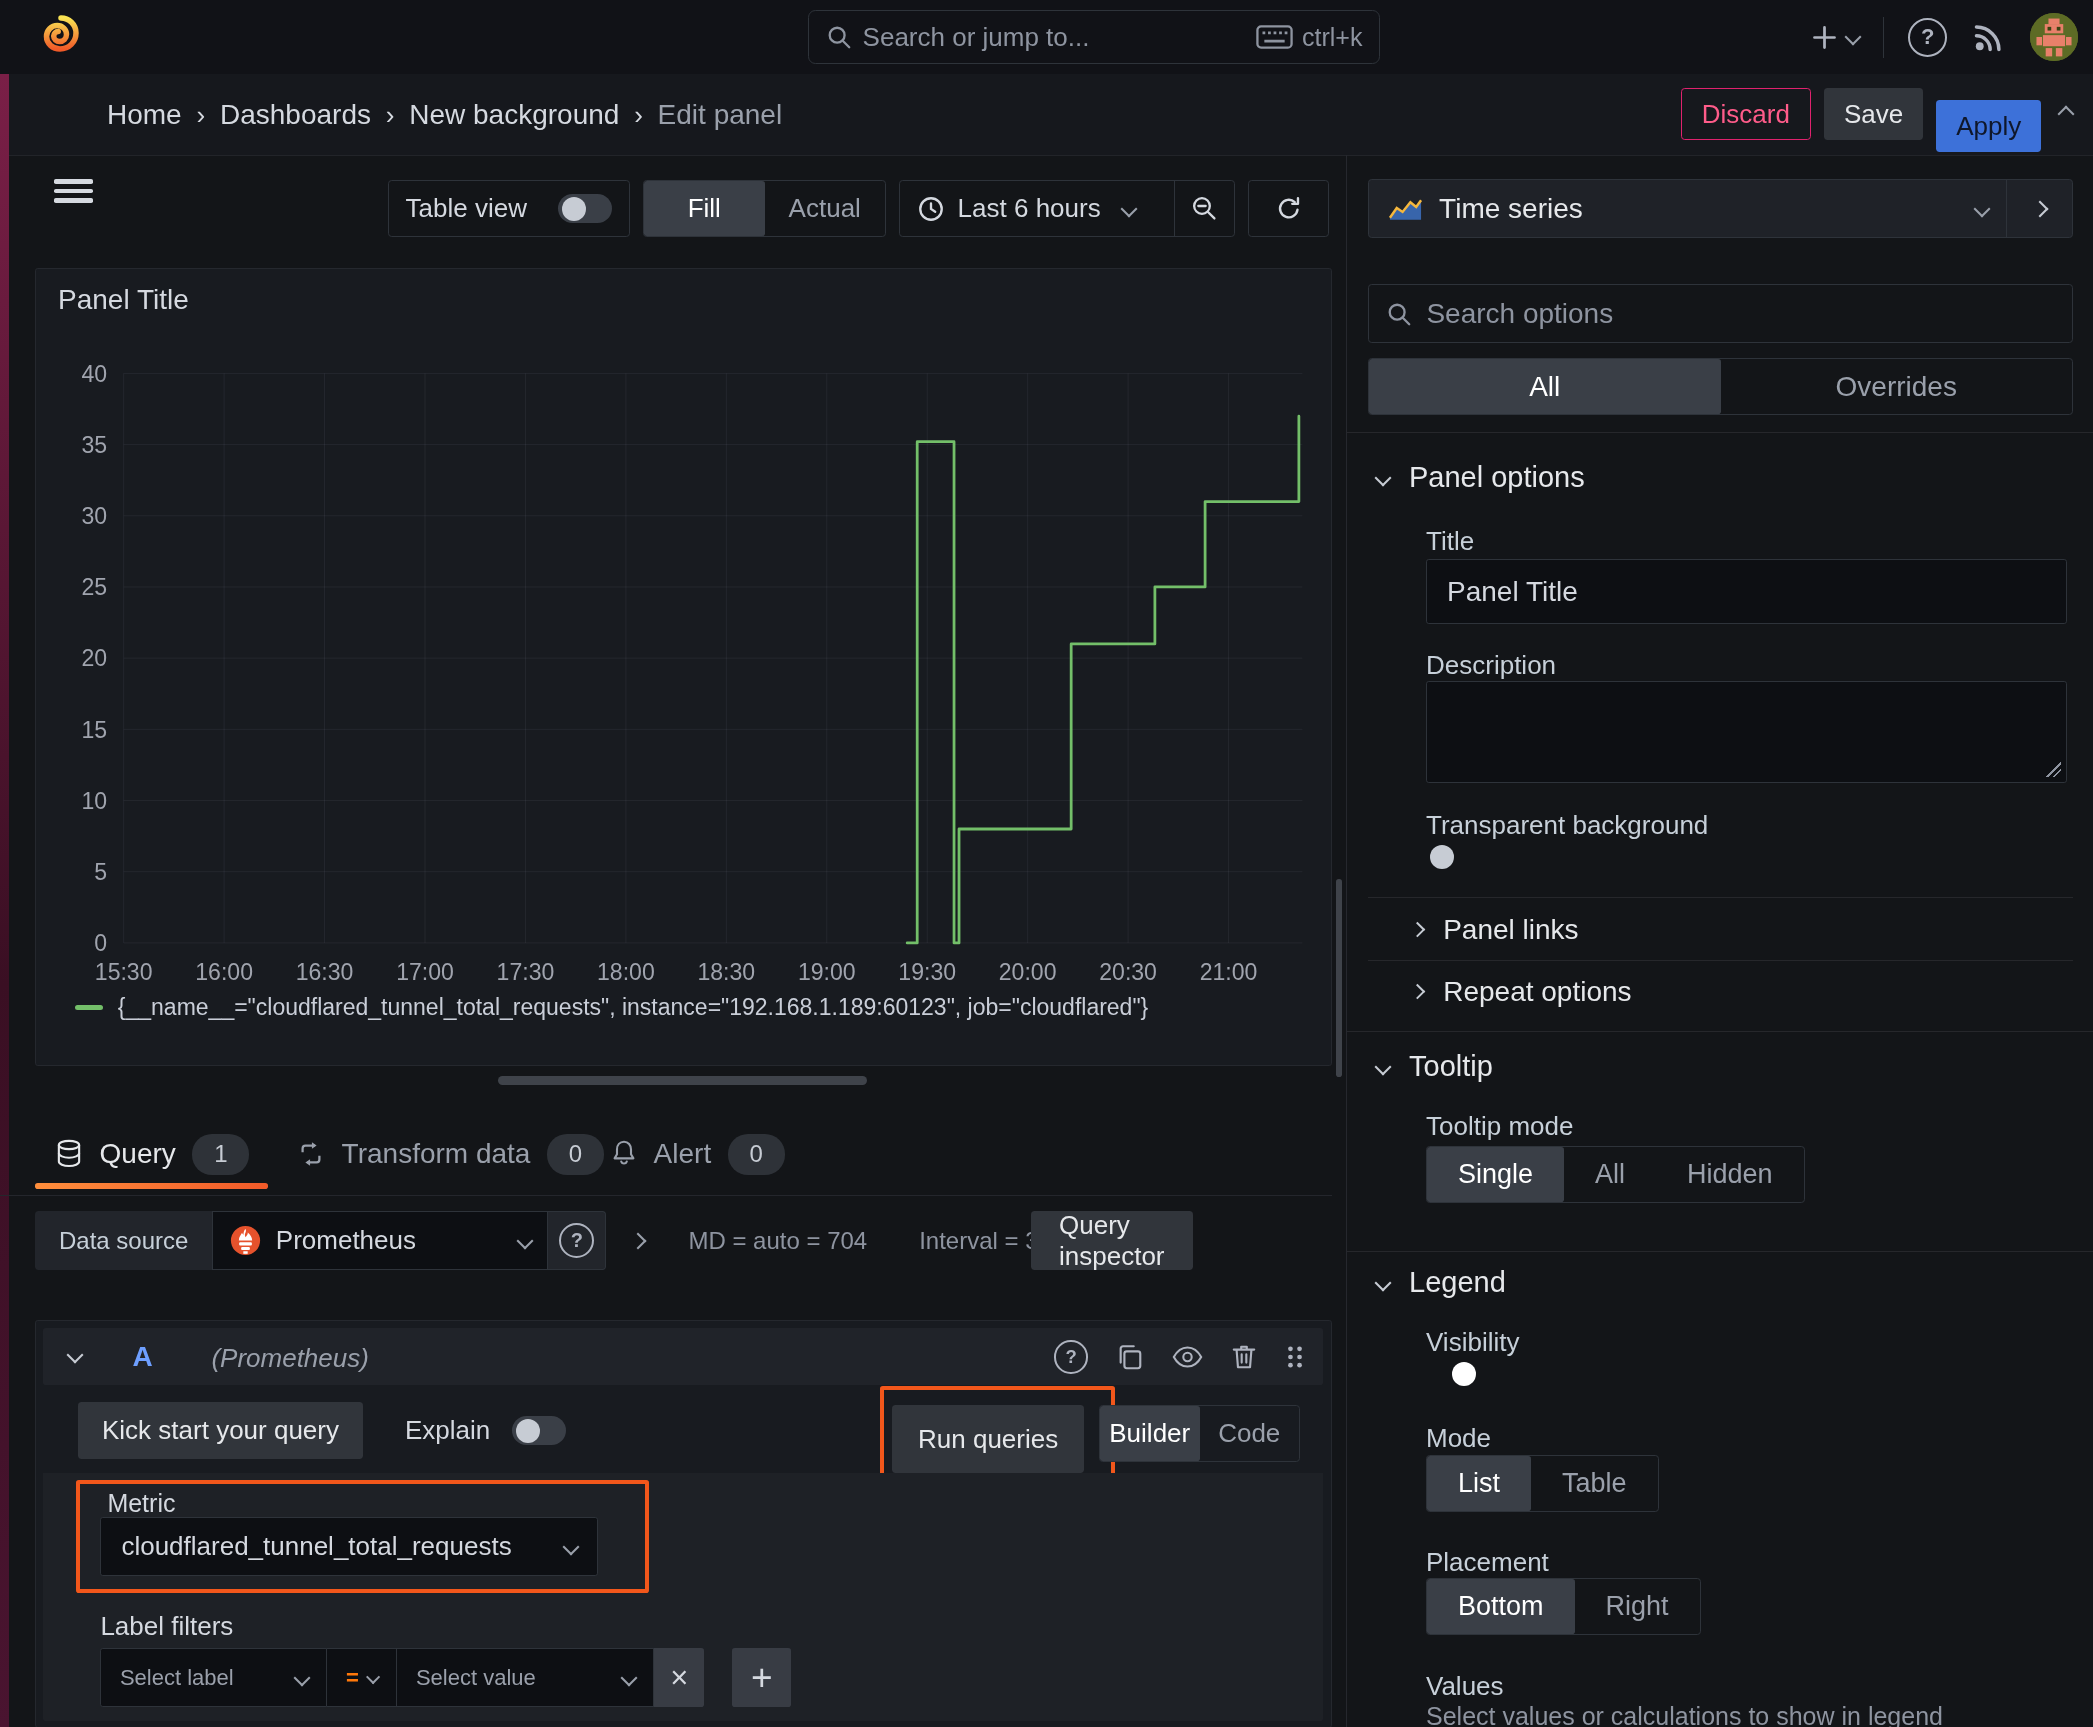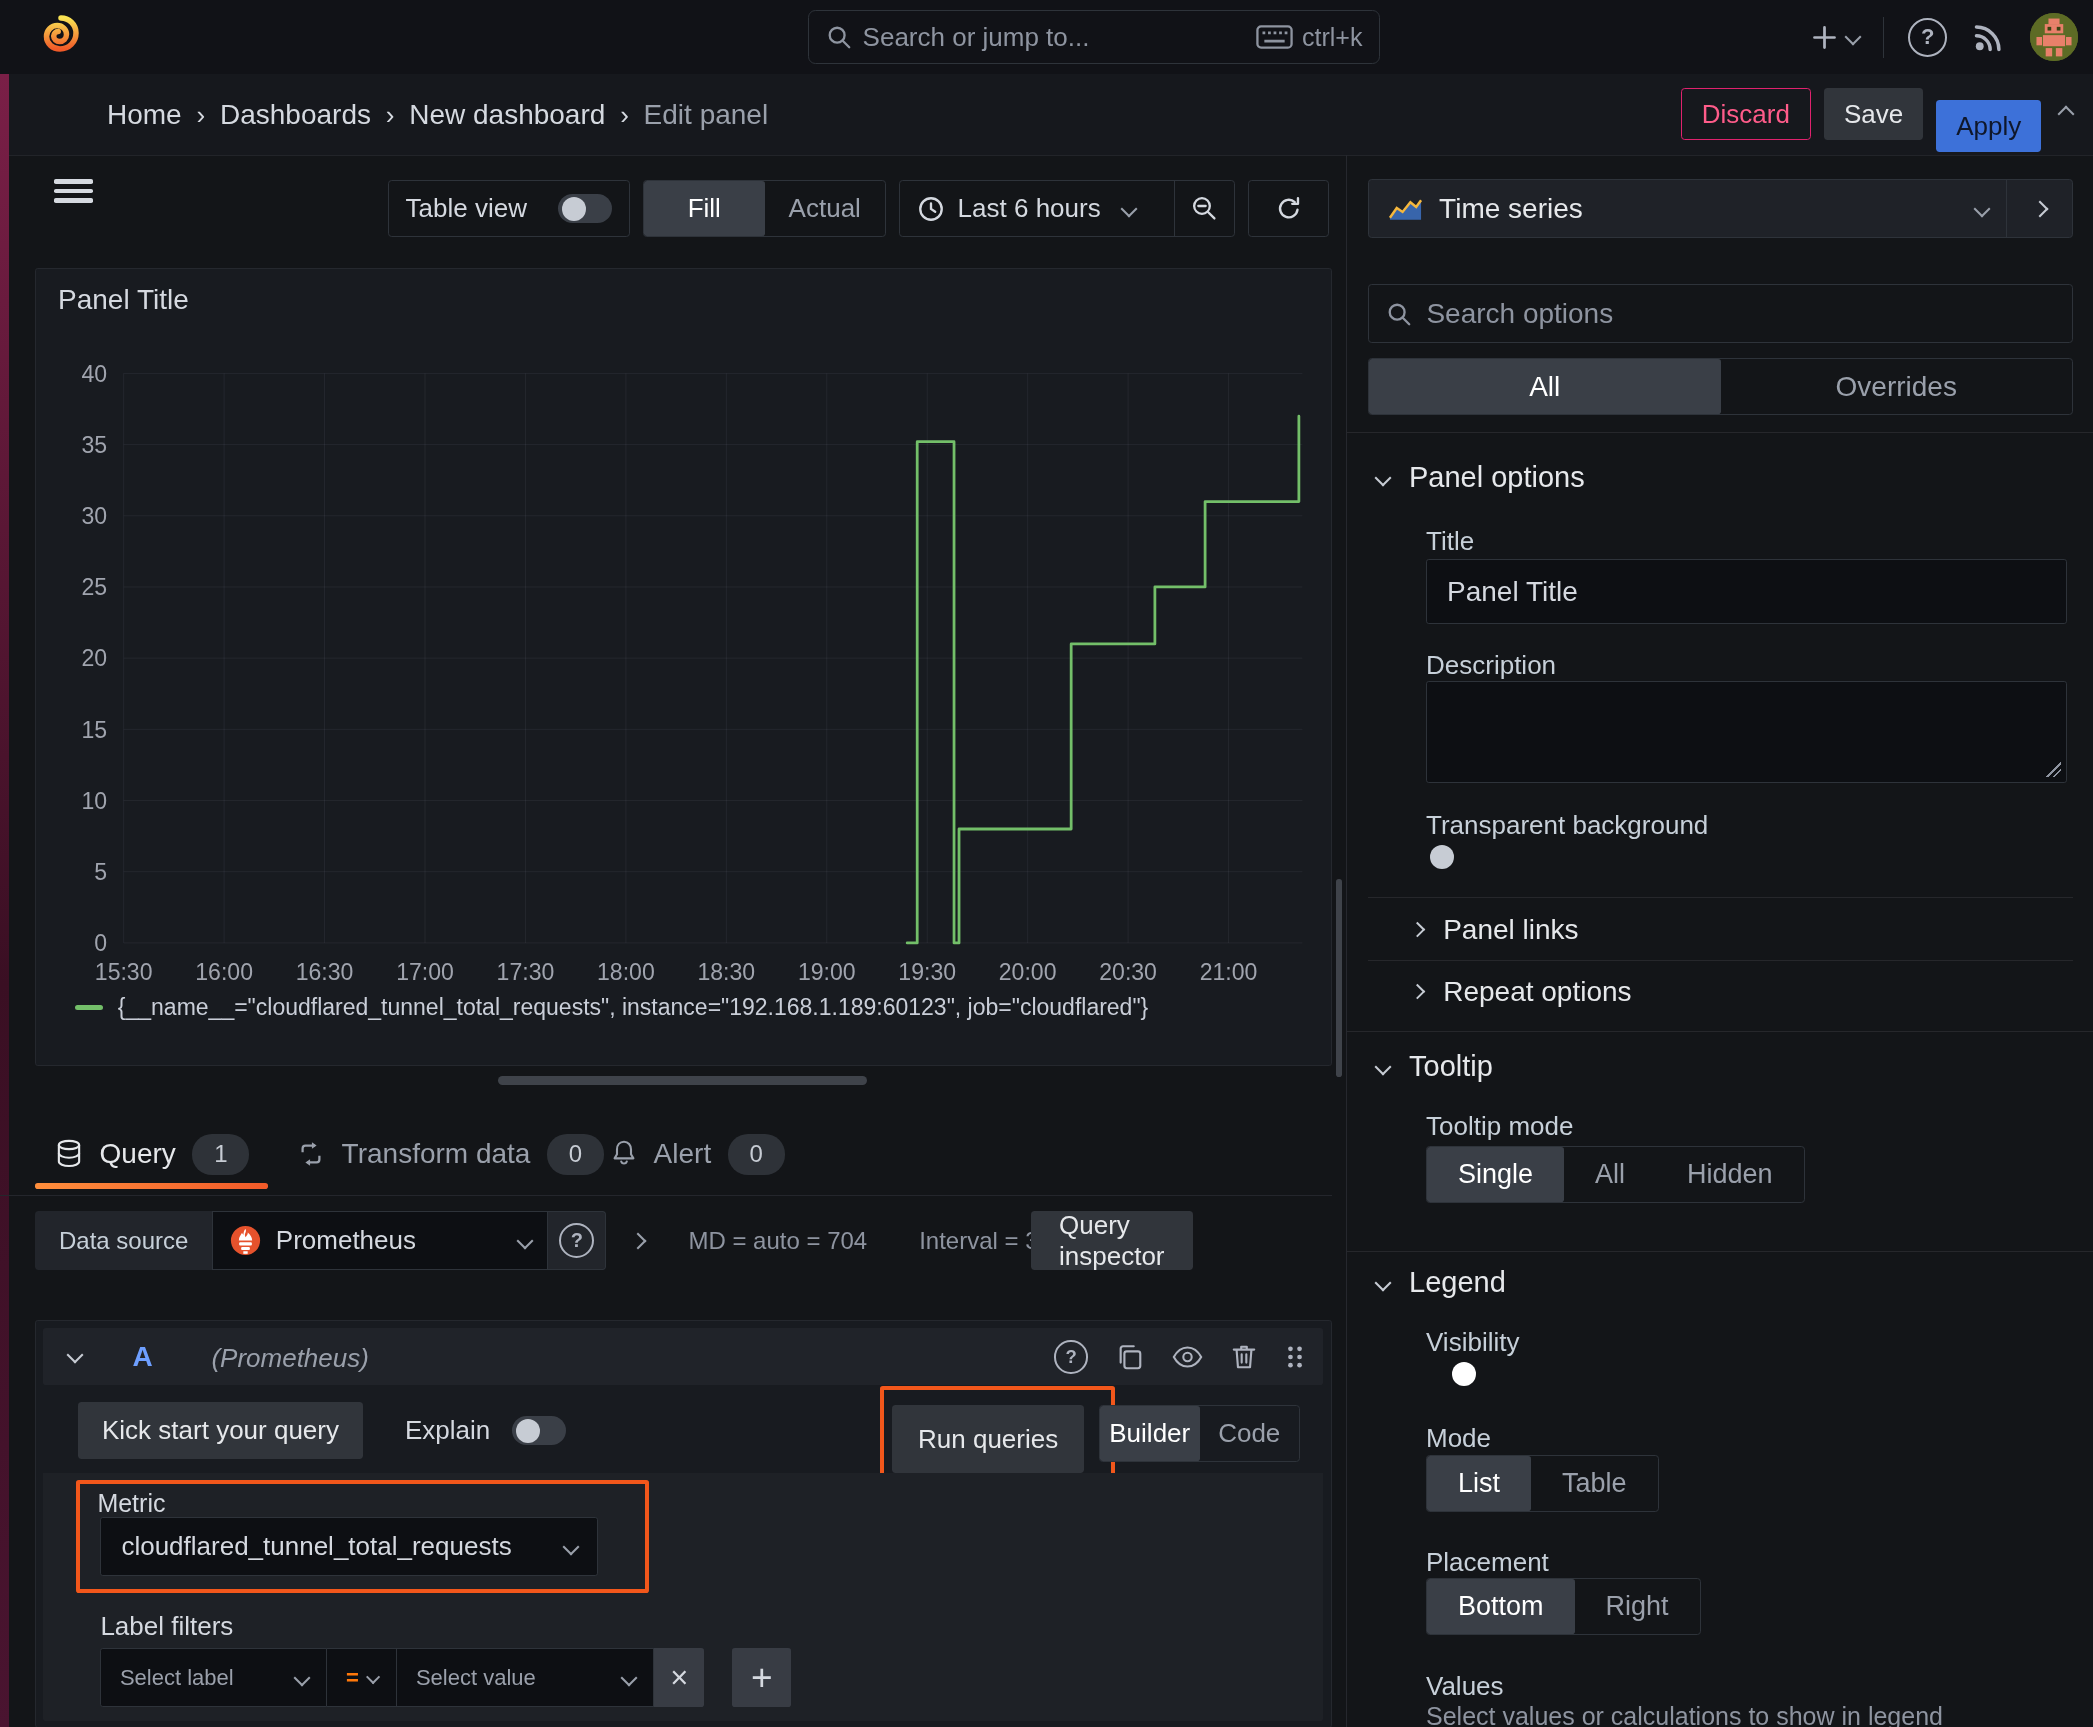--- a/index.html
+++ b/index.html
@@ -98,21 +98,21 @@
   #qrow-icons{right:18.5px;top:0;height:57px;display:flex;align-items:center;gap:28px;color:#aeb3bf;}
   #kickstart-btn{left:42px;top:81px;height:57px;background:#31353b;border-radius:3.7px;display:flex;align-items:center;
                  padding:0 24px;font-size:26px;color:#e6e8eb;}
   #explain-wrap{left:369px;top:81px;height:57px;display:flex;align-items:center;gap:22px;}
   #run-queries-btn{left:856px;top:84px;height:68px;background:#31353b;border-radius:3.7px;display:flex;align-items:center;
                    padding:0 26px;font-size:26px;color:#e6e8eb;}
   #run-highlight{left:844px;top:65px;width:227px;height:96px;border:4.6px solid #f2571b;border-radius:2.8px;}
   #bc-group{left:1063px;top:84px;width:201px;height:57px;border:0.9px solid #2e333a;border-radius:3.7px;box-sizing:border-box;display:flex;overflow:hidden;}
   #qbody{left:7.4px;top:152px;width:1280px;height:248px;background:#1e2126;border-radius:0 0 2.8px 2.8px;}
   #metric-highlight{left:33px;top:6.5px;width:565px;height:105px;border:4.6px solid #f2571b;border-radius:2.8px;}
-  #metric-label{left:54px;top:15.7px;font-size:25px;color:#d5d9e0;}
+  #metric-label{left:64px;top:15.7px;font-size:25px;color:#d5d9e0;}
   #metric-select{left:57px;top:44px;width:498px;height:59px;background:#0d0f13;border:0.9px solid #2e333a;border-radius:2.8px;
                  box-sizing:border-box;display:flex;align-items:center;padding:0 20px;font-size:26px;color:#d5d9e0;}
   #metric-select .chev{margin-left:auto;}
   #lf-label{left:57px;top:138px;font-size:26px;color:#d5d9e0;}
   #lf-row{left:57px;top:175px;height:59px;display:flex;}
   .lf-select{background:#0d0f13;border:0.9px solid #2e333a;display:flex;align-items:center;gap:13px;
              padding:0 18.5px;box-sizing:border-box;font-size:22px;color:#9aa0ab;}
   #lf-op{color:#ff780a;font-weight:bold;}
   #lf-remove{width:50px;background:#383c44;display:flex;align-items:center;justify-content:center;
              font-size:31px;color:#d5d9e0;border-radius:0 2.8px 2.8px 0;}
@@ -219,21 +219,21 @@
     <div id="hamburger" class="abs">
       <span></span>
         <span></span>
         <span></span>
     </div>
     <div id="breadcrumb" class="abs">
       <span class="bc-item">Home</span>
       <span class="bc-sep"></span>
       <span class="bc-item">Dashboards</span>
       <span class="bc-sep"></span>
-      <span class="bc-item">New dashboard</span>
+      <span class="bc-item">New background</span>
       <span class="bc-sep"></span>
       <span class="bc-item bc-last">Edit panel</span>
     </div>
     <div id="crumb-actions" class="abs">
       <div id="discard-btn" class="btn">Discard</div>
       <div id="save-btn" class="btn">Save</div>
       <div id="apply-btn" class="btn">Apply</div>
       <span style="width:24px;display:flex;justify-content:center;">
         <span class="chev up"></span>
       </span>

